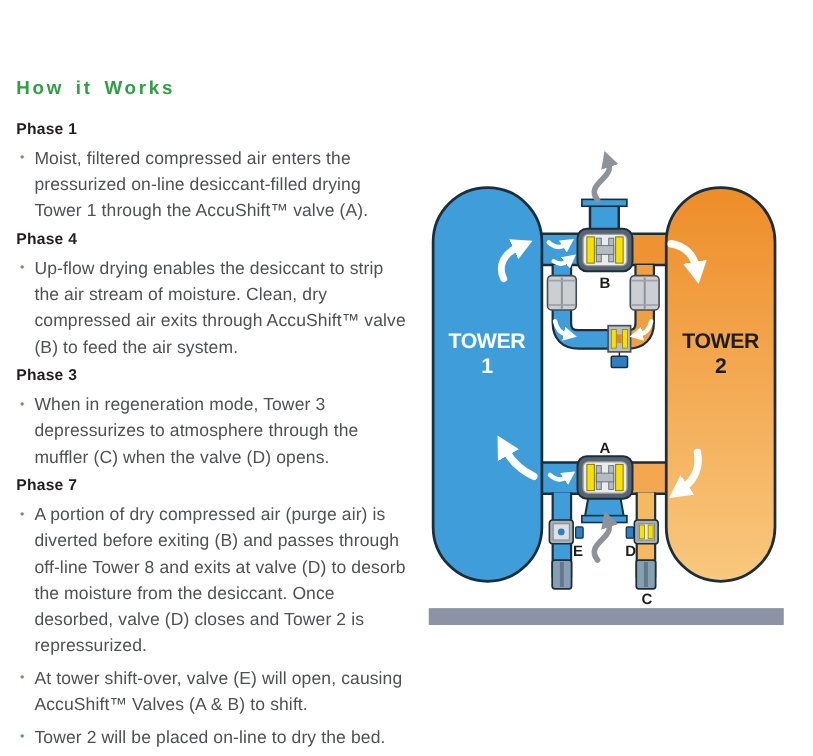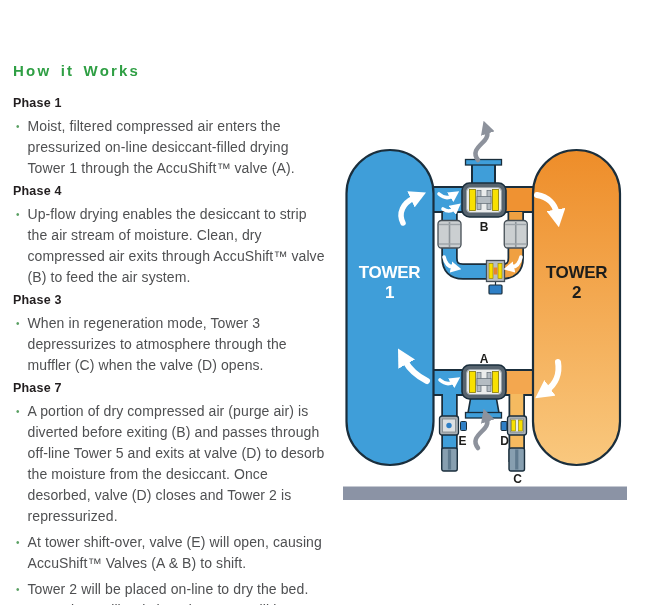--- a/index.html
+++ b/index.html
@@ -51,21 +51,21 @@
     <div class="bullet-row">
       <span class="bullet">•</span>
       <p class="bullet-text">When in regeneration mode, Tower 3 depressurizes to atmosphere through the muffler (C) when the valve (D) opens.</p>
     </div>
   </section>
 
   <section class="phase">
     <h3 class="phase-title">Phase 7</h3>
     <div class="bullet-row">
       <span class="bullet">•</span>
-      <p class="bullet-text">A portion of dry compressed air (purge air) is diverted before exiting (B) and passes through off-line Tower 5 and exits at valve (D) to desorb the moisture from the desiccant. Once desorbed, valve (D) closes and Tower 2 is repressurized.</p>
+      <p class="bullet-text">A portion of dry compressed air (purge air) is diverted before exiting (B) and passes through off-line Tower 8 and exits at valve (D) to desorb the moisture from the desiccant. Once desorbed, valve (D) closes and Tower 2 is repressurized.</p>
     </div>
   </section>
 
   <section class="phase">
     <div class="bullet-row">
       <span class="bullet">•</span>
       <p class="bullet-text">At tower shift-over, valve (E) will open, causing AccuShift™ Valves (A &amp; B) to shift.</p>
     </div>
   </section>
 

